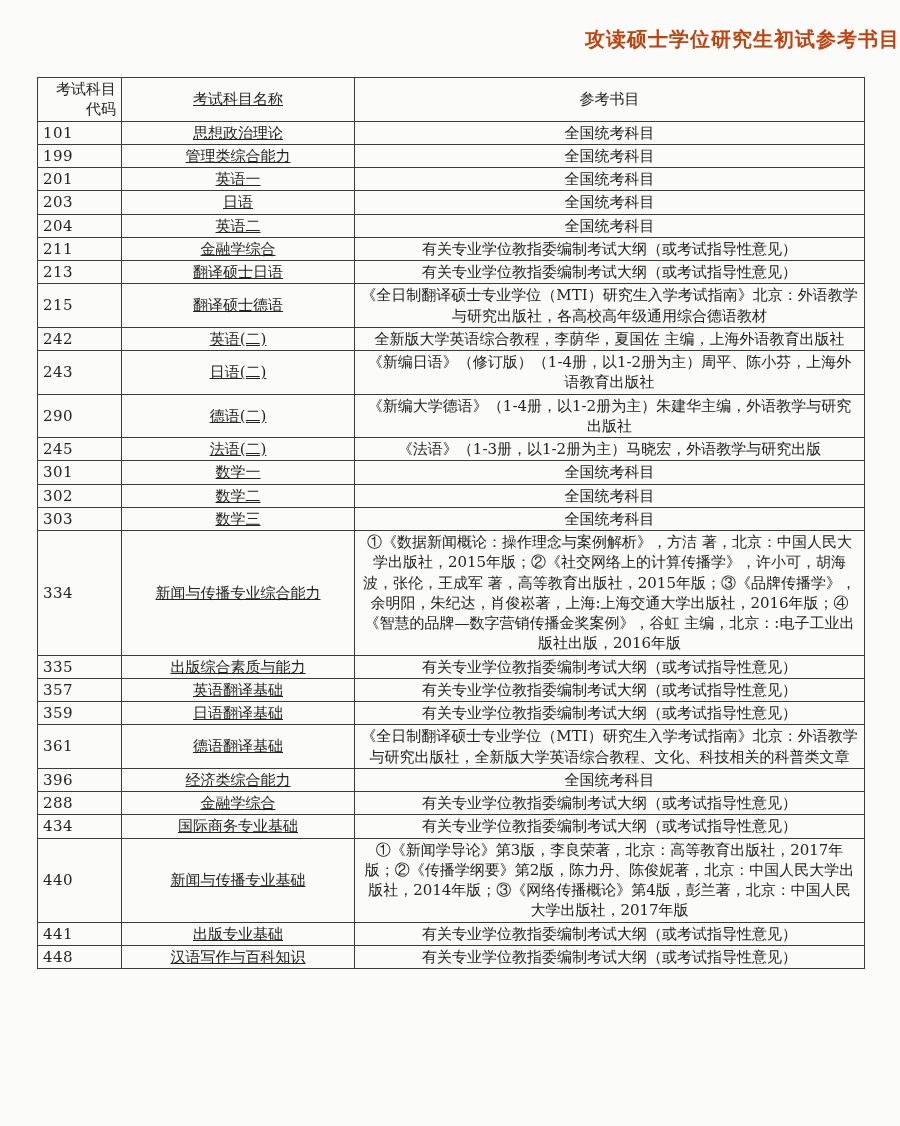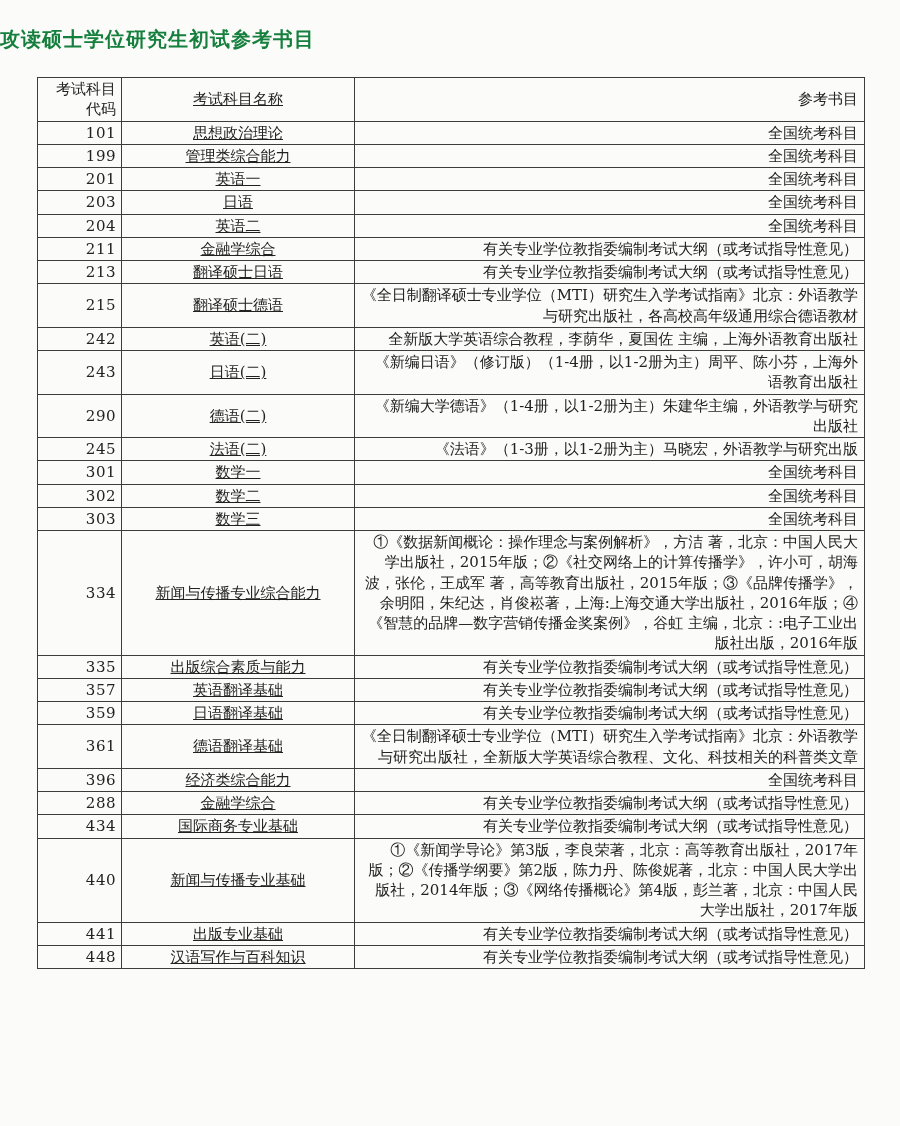--- a/index.html
+++ b/index.html
@@ -14,25 +14,25 @@
     background: #fbfbf9;
     box-sizing: border-box;
     overflow: hidden;
     color: #1d1d1d;
     font-family: "DejaVu Serif", "Liberation Serif", serif;
   }
   .title {
     margin: 0;
     padding-top: 26px;
     padding-bottom: 24px;
-    text-align: left;
+    text-align: right;
     font-size: 20px;
     font-weight: bold;
     letter-spacing: 1px;
-    color: #15803d;
+    color: #c2410c;
   }
   table.ref-table {
     border-collapse: collapse;
     table-layout: fixed;
     width: 828px;
     margin-left: 37px;
     background: transparent;
   }
   .ref-table th, .ref-table td {
     border: 1px solid #3c3c3c;
@@ -42,33 +42,33 @@
     vertical-align: middle;
     word-break: break-all;
     overflow-wrap: break-word;
     color: #222222;
   }
   .ref-table th {
     font-weight: normal;
   }
   th.col-code, td.cell-code {
     width: 72px;
-    text-align: right;
+    text-align: left;
   }
   th.col-code {
     text-align: right;
     padding-left: 6px;
   }
   th.col-name, td.cell-name {
     width: 222px;
     text-align: center;
     text-decoration: underline;
   }
   th.col-ref, td.cell-ref {
-    text-align: right;
+    text-align: center;
     padding-left: 6px;
     padding-right: 6px;
   }
   td.cell-code {
     letter-spacing: 0.5px;
   }
 </style>
 </head>
 <body>
 

